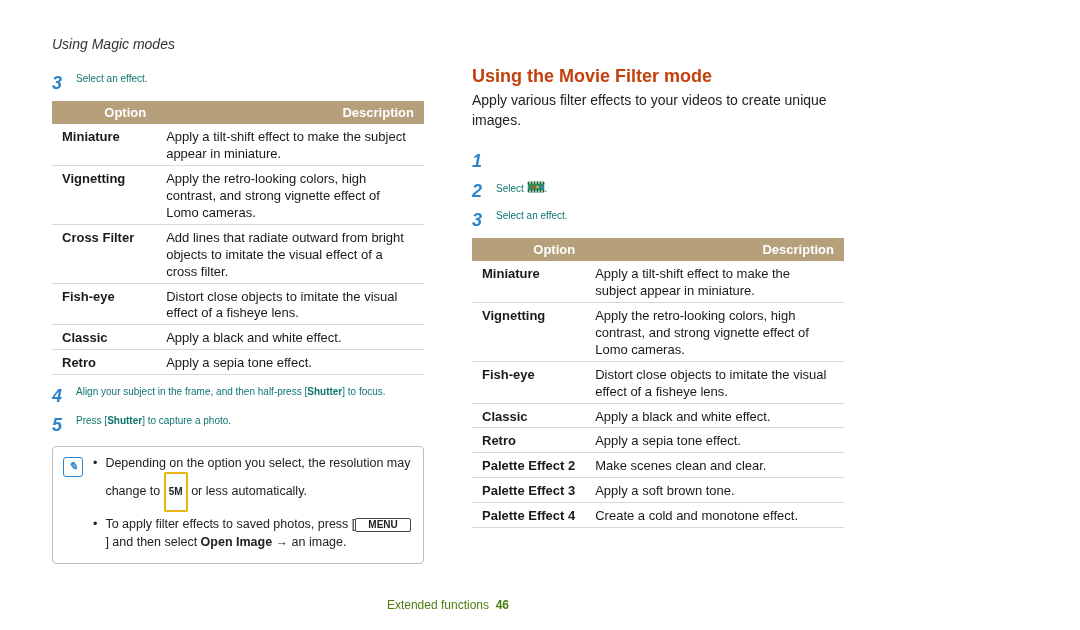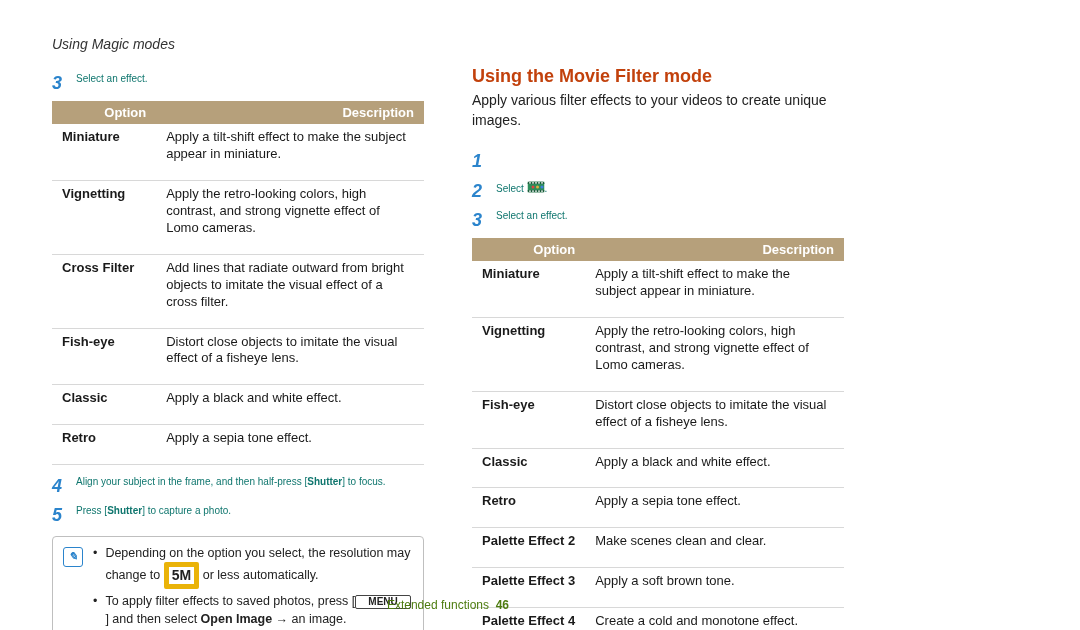--- a/index.html
+++ b/index.html
@@ -68,21 +68,21 @@
   }
   table.opt th {
     background: #b6a07b;
     color: #ffffff;
     text-align: right;
     font-weight: 700;
     padding: 4px 10px;
   }
   table.opt td {
     border-bottom: 1px solid #d8d8d8;
-    padding: 5px 10px 17px 10px;
+    padding: 5px 10px 2px 10px;
     vertical-align: top;
     line-height: 1.3;
   }
   table.opt td.name {
     font-weight: 700;
     width: 28%;
     white-space: nowrap;
   }
   .note-box {
     border: 1px solid #bfbfbf;
@@ -111,23 +111,23 @@
   .note-list { margin:0; padding:0; list-style:none; }
   .note-list li {
     display:flex; gap:8px; margin-bottom:4px;
   }
   .note-list li::before {
     content: "•";
     flex-shrink:0;
   }
   .inline-5m {
     display:inline-block;
-    border:5px solid #eab308;
-    padding:0 3px;
-    font-size:14px;
+    border:2px solid #eab308;
+    padding:12px 3px;
+    font-size:10px;
     font-weight:700;
     line-height:1.2;
     vertical-align: middle;
     border-radius:2px;
   }
   .inline-menu {
     display:inline-block;
     border:1px solid #444;
     padding:0 12px;
     font-size:10px;

